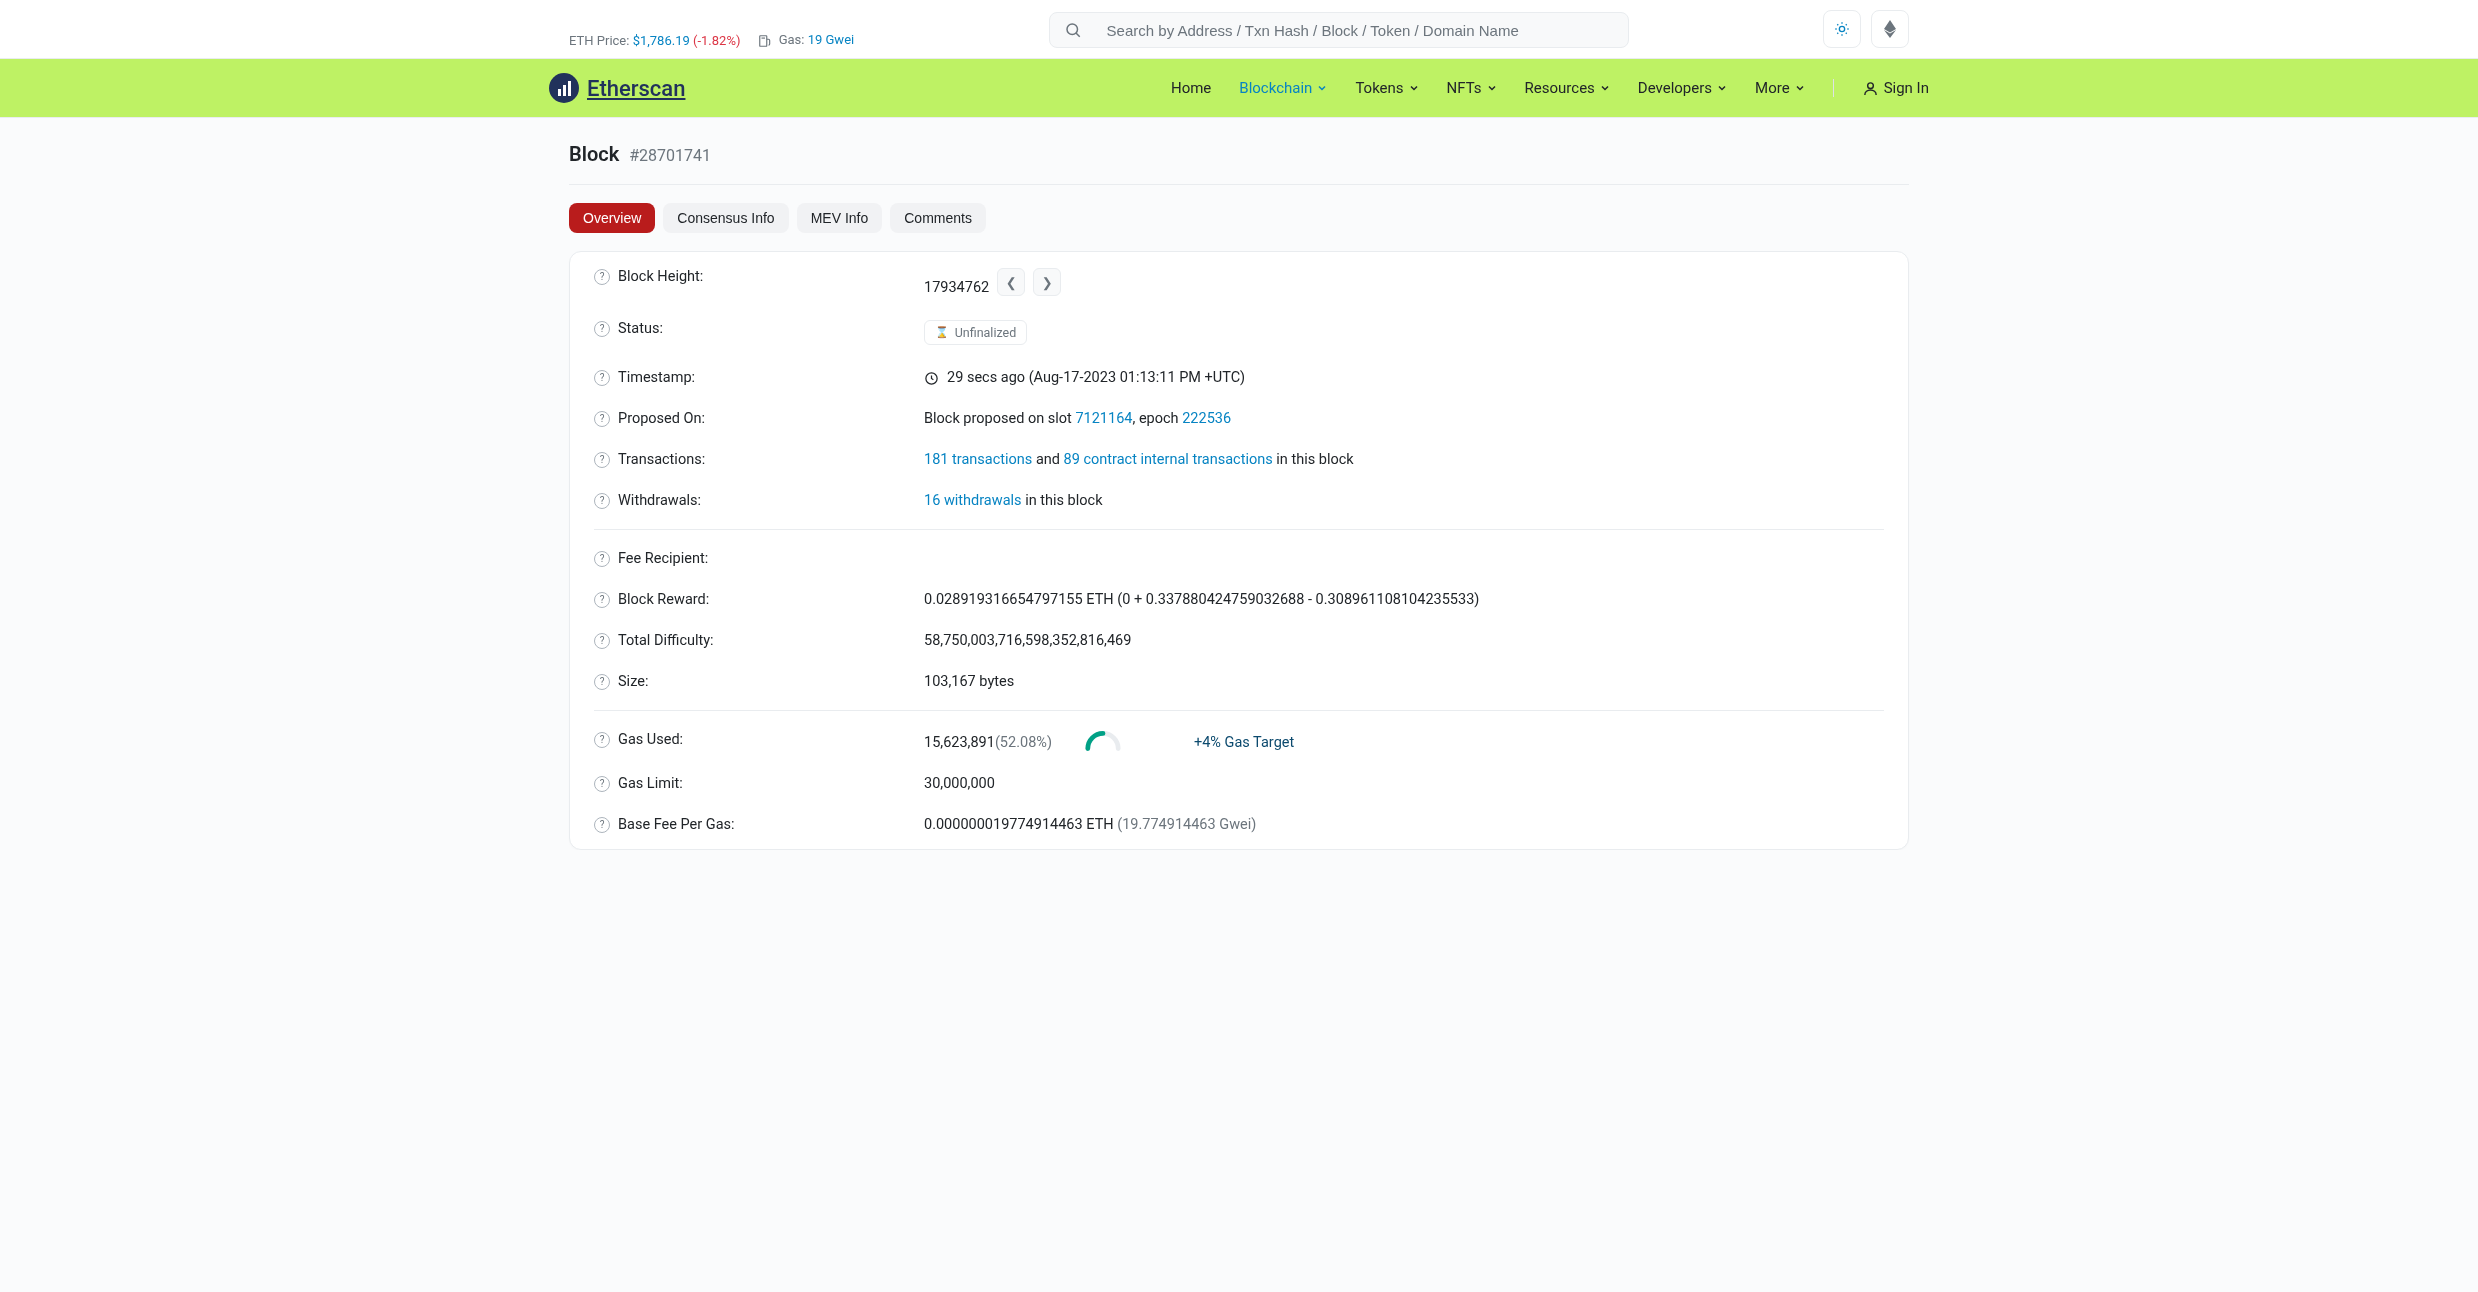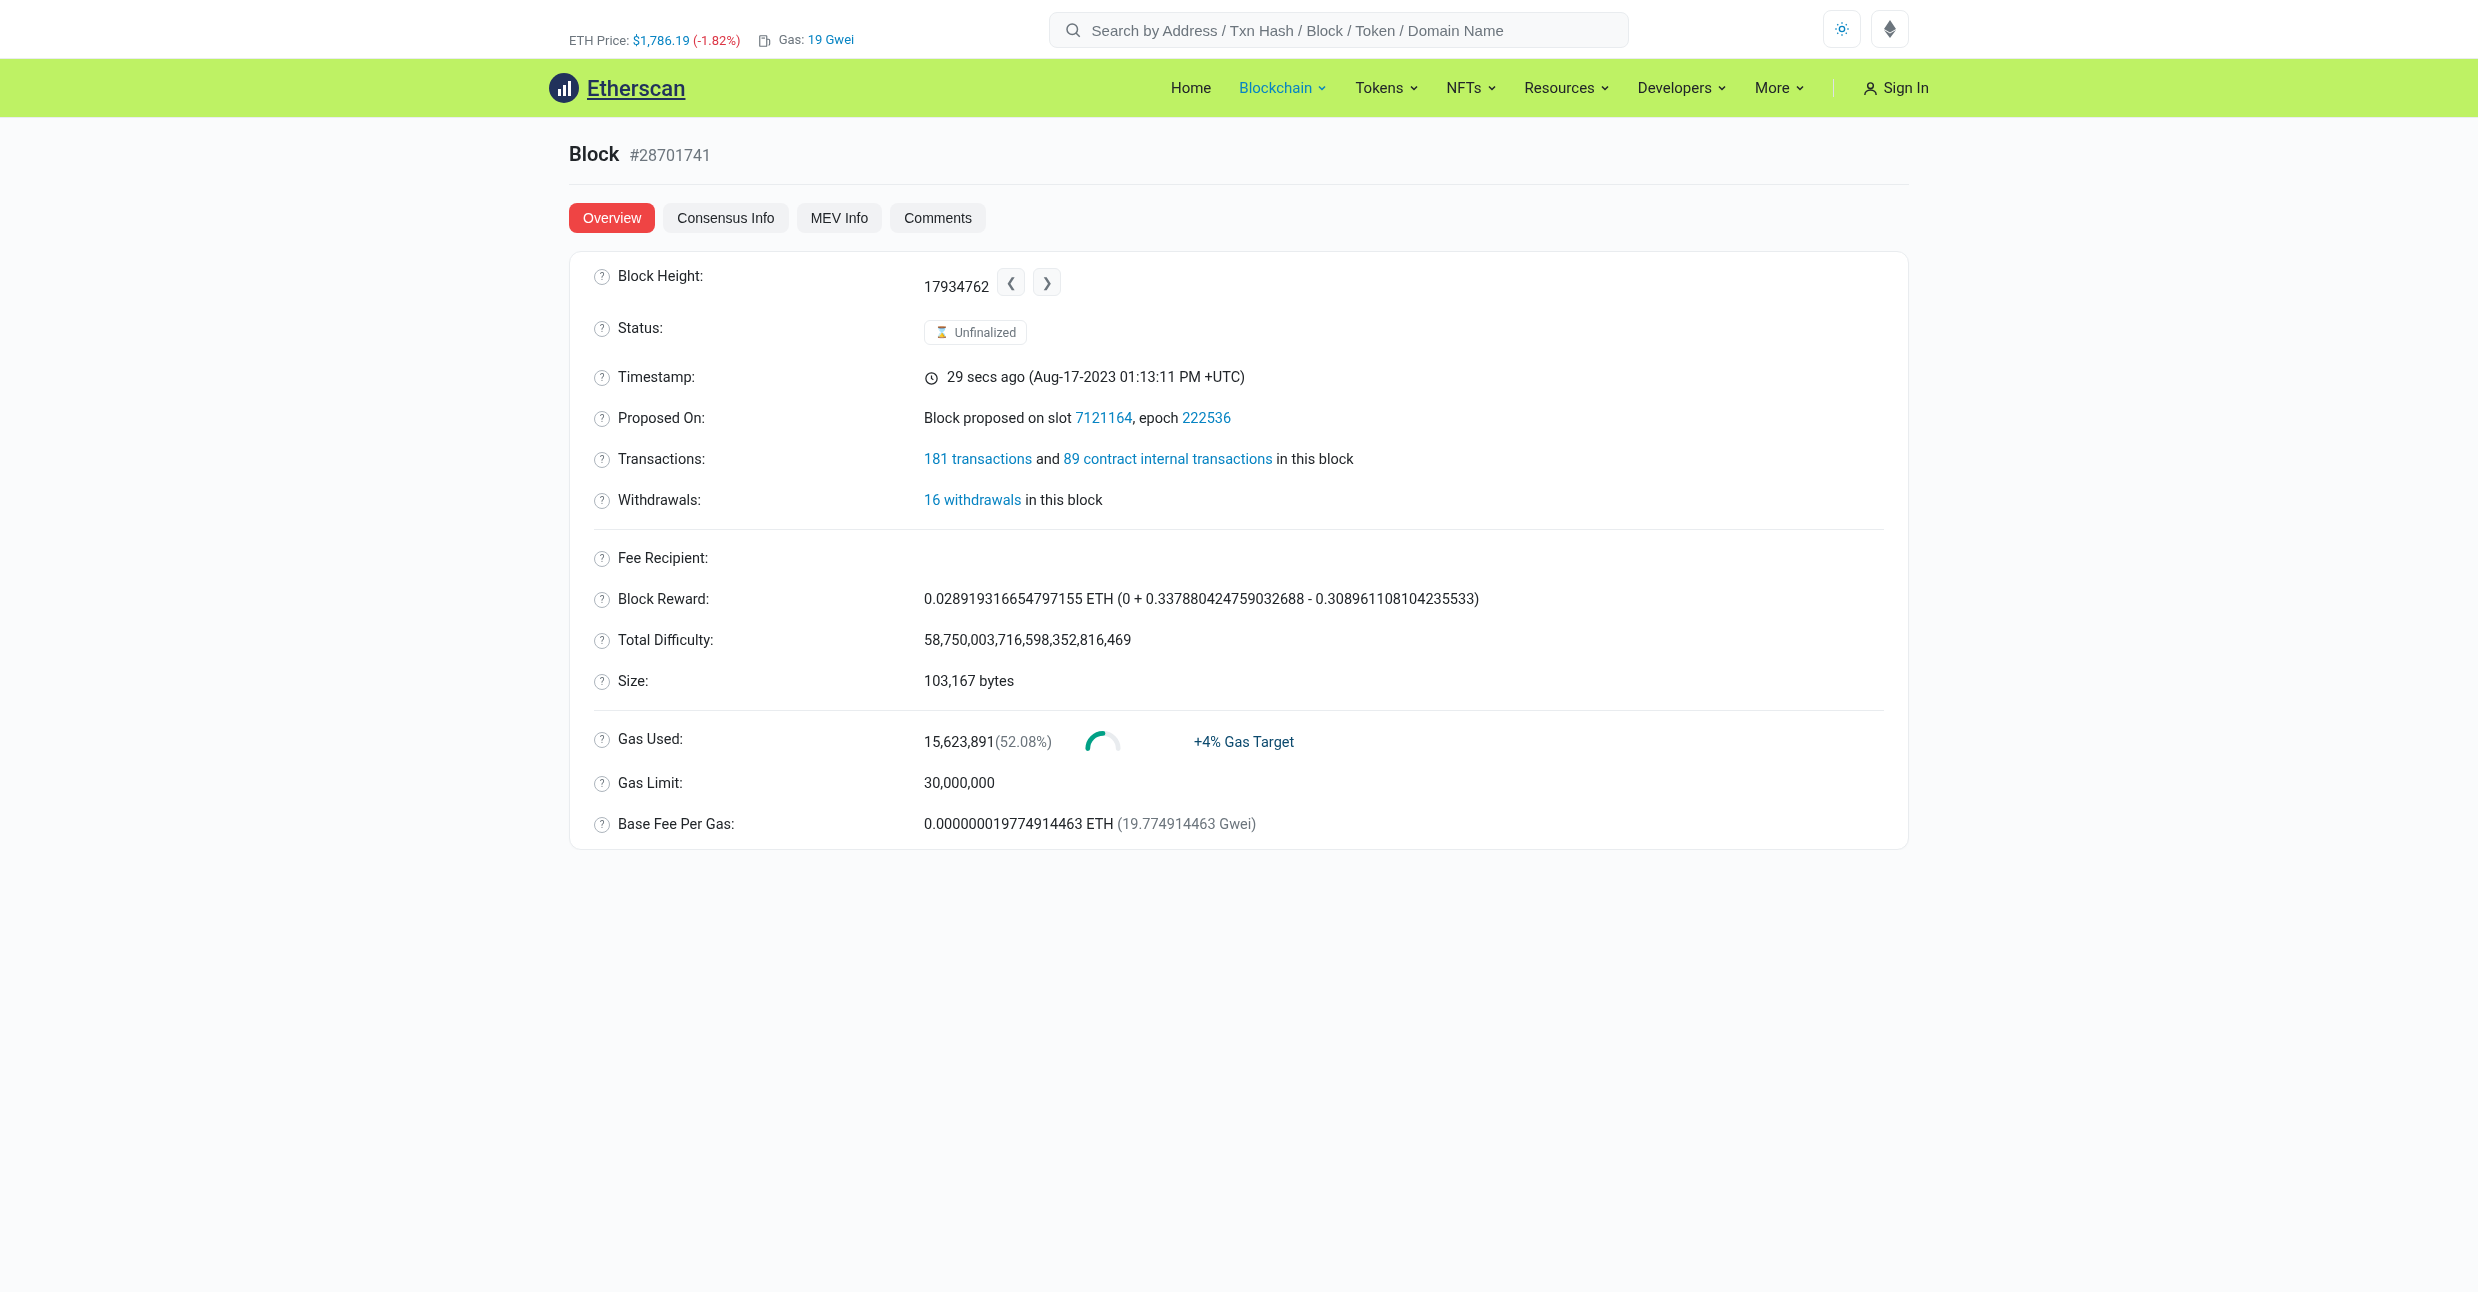--- a/index.html
+++ b/index.html
@@ -5,21 +5,21 @@
 * { margin: 0; padding: 0; box-sizing: border-box; }
 body { font-family: -apple-system, BlinkMacSystemFont, "Segoe UI", Roboto, "Helvetica Neue", Arial, sans-serif; background: #fafbfc; color: #212529; font-size: 14.5px; }
 .topbar { background: #fff; border-bottom: 1px solid #e9ecef; padding: 10px 0; }
 .container { max-width: 1380px; margin: 0 auto; padding: 0 20px; }
 .topbar-inner { display: flex; align-items: flex-end; justify-content: space-between; gap: 20px; }
 .topbar-left { display: flex; align-items: center; gap: 18px; font-size: 13px; color: #6c757d; }
 .price-link { color: #0784c3; text-decoration: none; }
 .price-change { color: #dc3545; }
 .gas-icon { display: inline-block; width: 14px; height: 14px; vertical-align: middle; margin-right: 3px; }
 .gas-link { color: #0784c3; text-decoration: none; }
-.search-wrap { flex: 1; max-width: 580px; display: flex; align-items: center; background: #f8f9fa; border: 1px solid #e9ecef; border-radius: 8px; padding: 8px 14px; gap: 10px; }
+.search-wrap { flex: 1; max-width: 580px; display: flex; align-items: center; background: #f8f9fa; border: 1px solid #e9ecef; border-radius: 8px; padding: 8px 14px; gap: 25px; }
 .search-wrap input { flex: 1; border: none; background: transparent; outline: none; font-size: 15px; color: #212529; }
 .search-wrap input::placeholder { color: #6c757d; }
 .topbar-right { display: flex; align-items: center; gap: 10px; }
 .icon-btn { width: 38px; height: 38px; border: 1px solid #e9ecef; border-radius: 8px; background: #fff; display: flex; align-items: center; justify-content: center; cursor: pointer; }
 .navbar { background: #bef264; border-bottom: 1px solid #e9ecef; }
 .navbar-inner { display: flex; align-items: center; justify-content: space-between; padding: 14px 0; }
 .logo { display: flex; align-items: center; gap: 8px; font-size: 22px; font-weight: 500; color: #21325b; }
 .logo-circle { width: 30px; height: 30px; border-radius: 50%; background: #21325b; display: flex; align-items: center; justify-content: center; position: relative; overflow: hidden; }
 .logo-bars { display: flex; gap: 2px; align-items: flex-end; }
 .logo-bars span { width: 3px; background: #fff; }
@@ -29,21 +29,21 @@
 .nav-links a.active { color: #0784c3; }
 .chevron { font-size: 10px; }
 .divider-v { width: 1px; height: 18px; background: #dee2e6; }
 .signin { display: flex; align-items: center; gap: 6px; color: #212529; text-decoration: none; }
 .page-header { padding: 24px 0 18px; }
 .page-title { font-size: 20px; font-weight: 600; display: flex; align-items: baseline; gap: 10px; }
 .page-title .sub { color: #6c757d; font-weight: 400; font-size: 16px; }
 .hr { border: none; border-top: 1px solid #e9ecef; margin: 0; }
 .tabs { display: flex; gap: 8px; padding: 18px 0; }
 .tab { padding: 7px 14px; border-radius: 8px; background: #f1f2f4; color: #212529; font-size: 14px; cursor: pointer; border: none; font-weight: 500; }
-.tab.active { background: #ef4444; color: #fff; }
+.tab.active { background: #b91c1c; color: #fff; }
 .card { background: #fff; border: 1px solid #e9ecef; border-radius: 12px; padding: 4px 0; box-shadow: 0 1px 2px rgba(0,0,0,0.02); }
 .row { display: flex; padding: 12px 24px; align-items: flex-start; }
 .row-label { width: 330px; flex-shrink: 0; display: flex; align-items: center; gap: 8px; color: #212529; }
 .help-icon { width: 16px; height: 16px; border: 1px solid #adb5bd; border-radius: 50%; display: inline-flex; align-items: center; justify-content: center; font-size: 10px; color: #6c757d; cursor: help; }
 .row-value { flex: 1; display: flex; align-items: flex-end; gap: 8px; flex-wrap: wrap; color: #212529; }
 .nav-box { width: 28px; height: 28px; border: 1px solid #e9ecef; background: #f8f9fa; border-radius: 6px; display: inline-flex; align-items: center; justify-content: center; cursor: pointer; font-size: 13px; color: #6c757d; }
 .badge { display: inline-flex; align-items: center; gap: 6px; border: 1px solid #e9ecef; border-radius: 6px; padding: 4px 10px; font-size: 12.5px; color: #6c757d; background: #fff; }
 .link { color: #0784c3; text-decoration: none; }
 .muted { color: #6c757d; }
 .copy-icon { width: 16px; height: 16px; color: #6c757d; cursor: pointer; }

